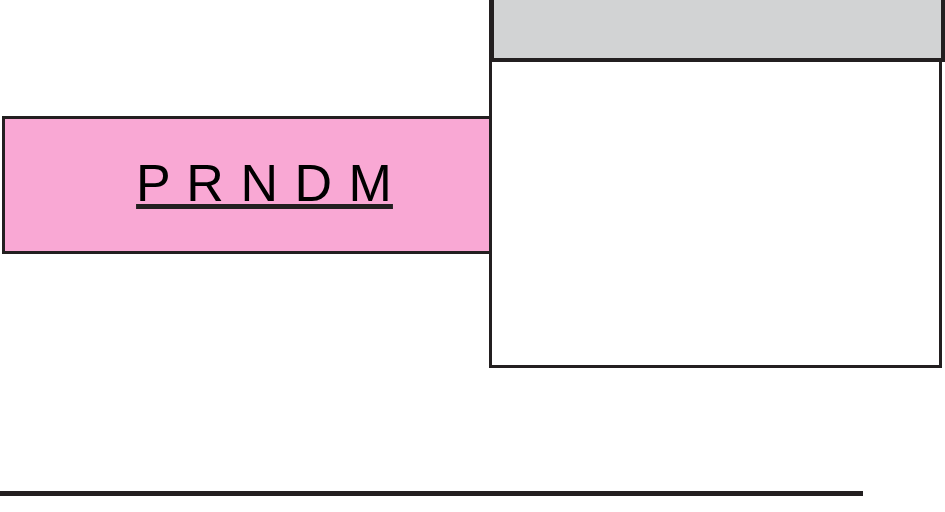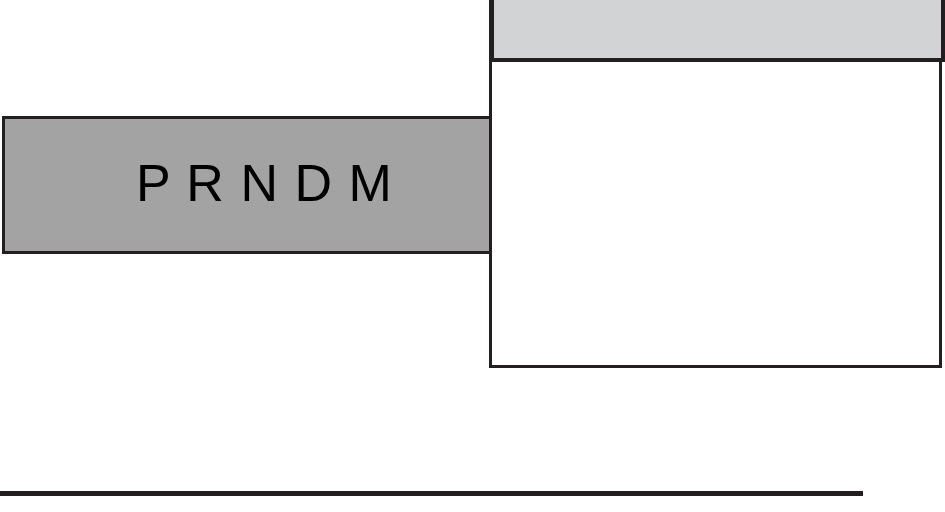--- a/index.html
+++ b/index.html
@@ -23,24 +23,25 @@
 
   
   .indicator-box {
     position: absolute;
     left: 2px;
     top: 116px;
     width: 525px;
     height: 138px;
     box-sizing: border-box;
     border: 3px solid #231f20;
-    background: #a3a3a3;
+    background: #f9a8d4;
     display: flex;
     align-items: center;
     justify-content: center;
+    text-decoration: underline;
   }
 
   .gear-letters {
     font-family: "Liberation Sans", sans-serif;
     font-size: 52px;
     line-height: 1;
     font-weight: 400;
     letter-spacing: 0.02em;
     color: #000000;
     white-space: pre;

